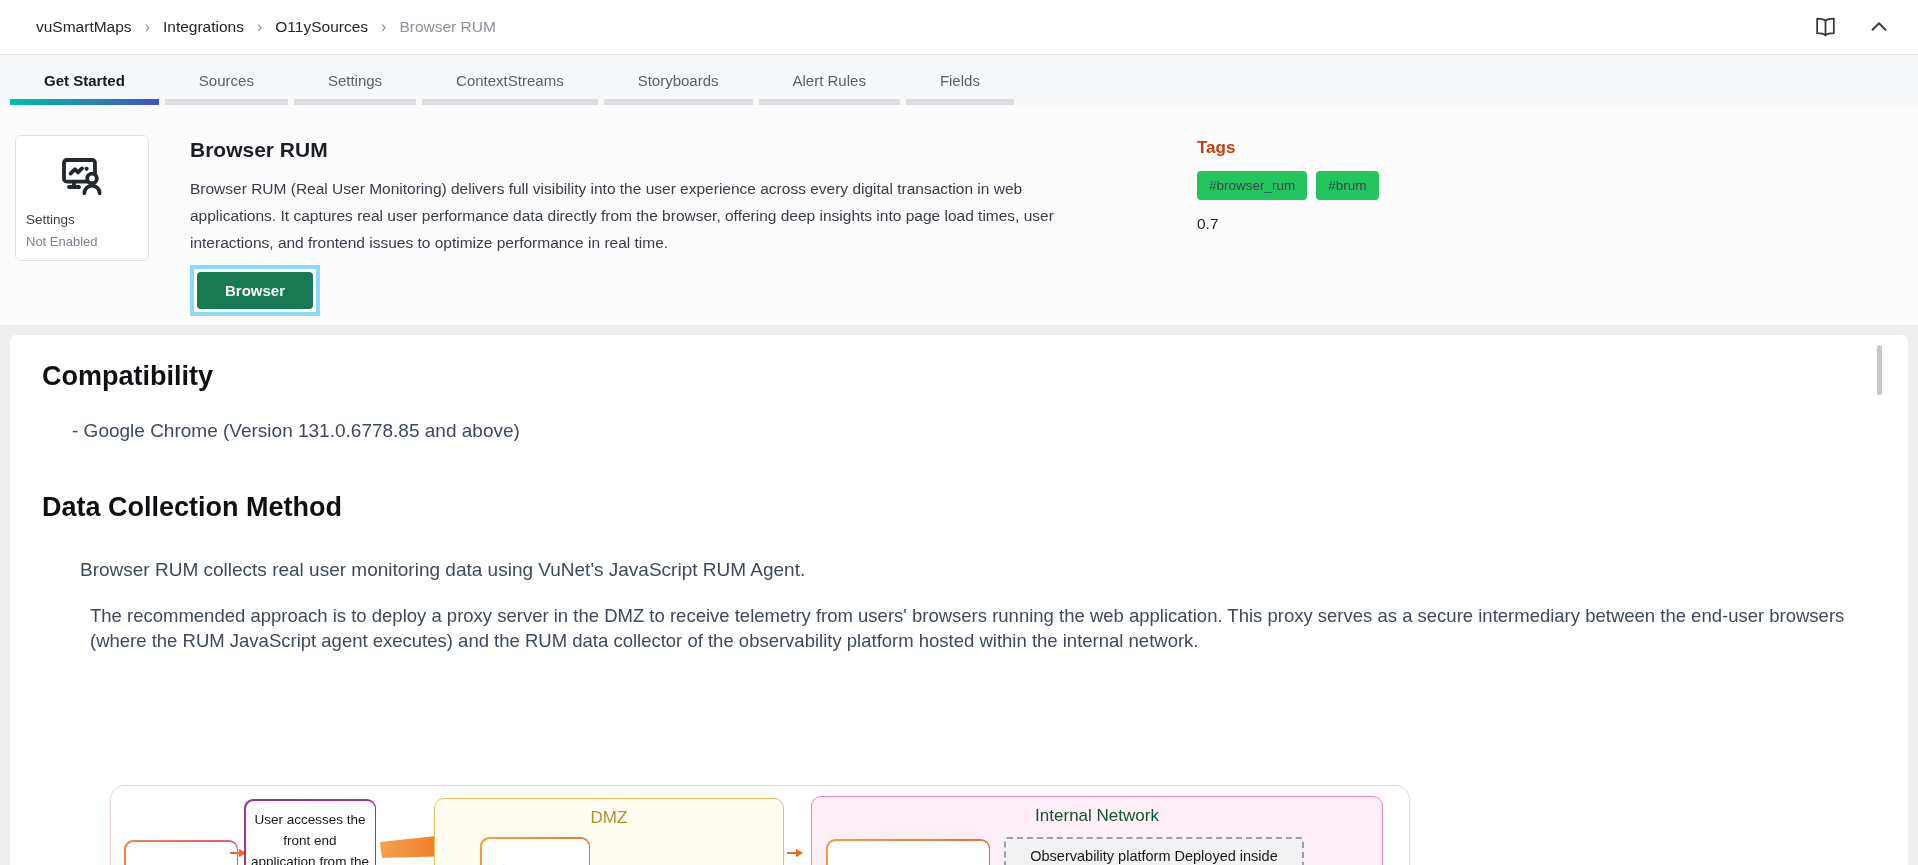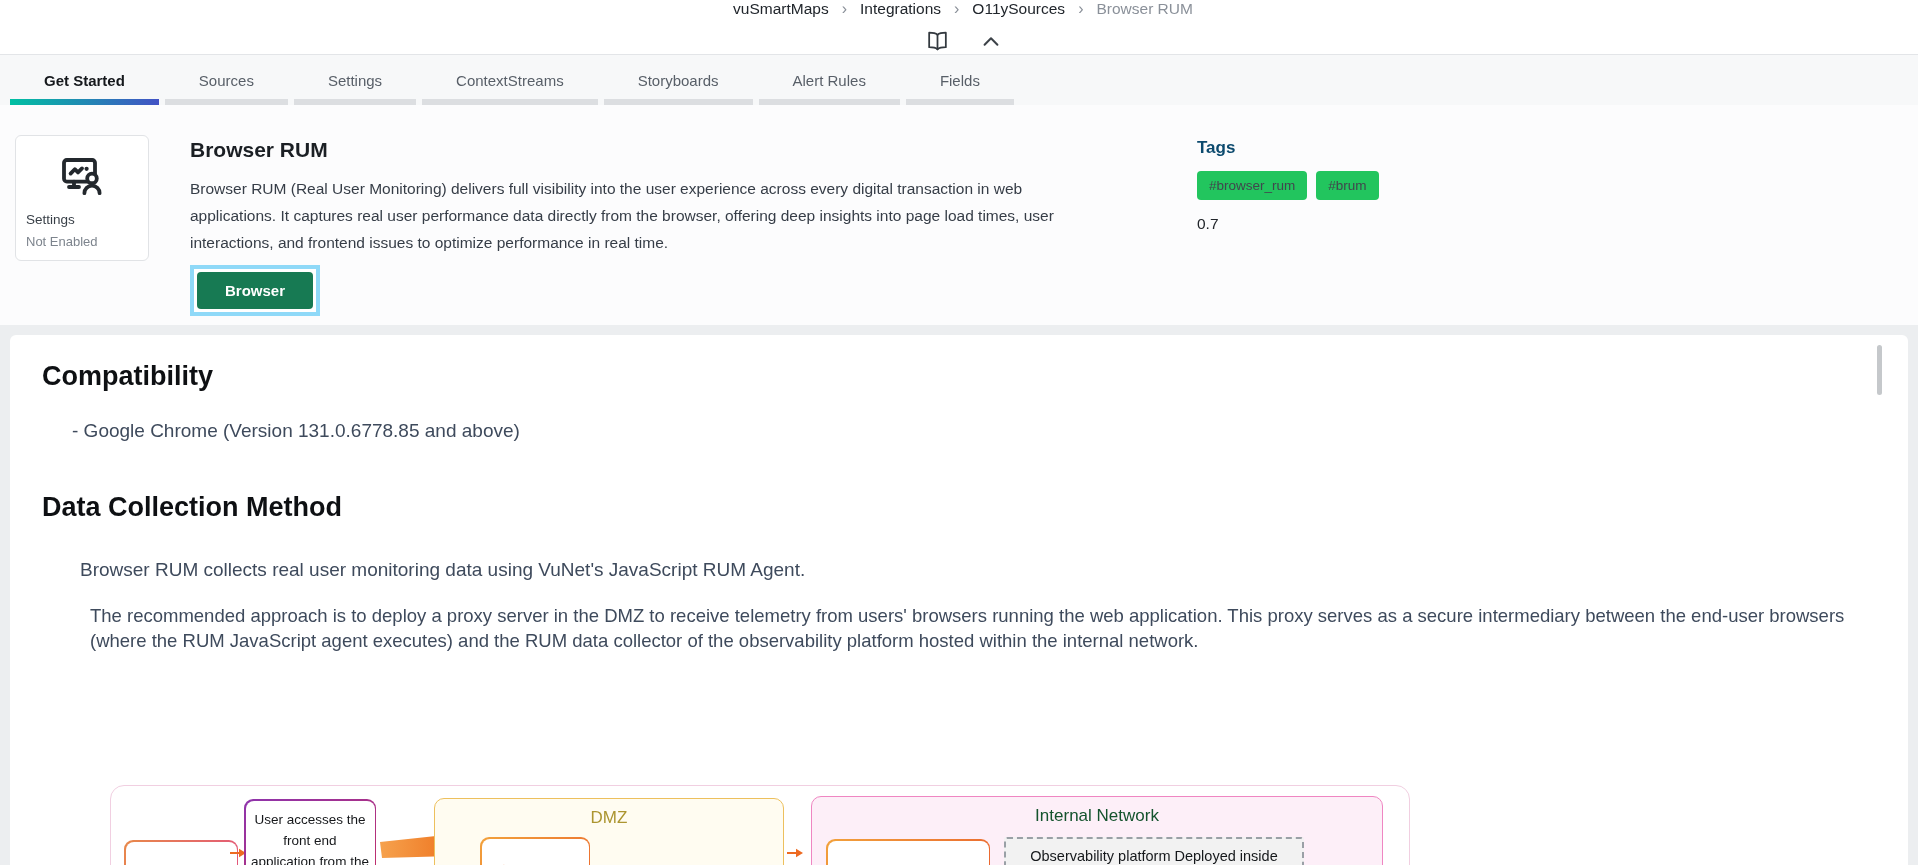--- a/index.html
+++ b/index.html
@@ -8,21 +8,20 @@
     width:1918px; height:865px; position:relative; overflow:hidden;
     background:#eceef0; font-family:"Liberation Sans", sans-serif;
   }
 
   
   .top-header {
     position:absolute; top:0; left:0; width:1918px; height:55px;
     background:#ffffff; border-bottom:1px solid #e3e5e8;
     display:flex; align-items:center; justify-content:space-between;
     padding:0 28px 0 36px;
-    flex-direction:column;
   }
   .breadcrumb { display:flex; align-items:center; gap:13px; font-size:15.5px; color:#21262c; }
   .breadcrumb .crumb { cursor:pointer; }
   .breadcrumb .sep { color:#8a9099; font-size:16px; line-height:1; }
   .breadcrumb .current { color:#8a9099; }
   .header-actions { display:flex; align-items:center; gap:30px; }
   .hicon { display:inline-flex; cursor:pointer; }
 
   
   .tabbar {
@@ -48,21 +47,21 @@
   .hero-main { position:absolute; left:190px; top:33px; width:975px; }
   .page-title { margin:0; font-size:21px; font-weight:600; color:#1b1f24; }
   .hero-desc { margin:13px 0 0; font-size:15.5px; line-height:27px; color:#363d47; width:905px; }
   .enable-ring { display:inline-block; margin-top:9px; border:4px solid #8fd9f8; background:#fff; padding:3px; }
   .enable-btn {
     display:block; background:#177a53; color:#fff; font-weight:700; font-size:15px;
     padding:10px 28px; border:none; border-radius:4px; font-family:inherit; cursor:pointer;
   }
 
   .hero-side { position:absolute; left:1197px; top:33px; width:430px; }
-  .side-h { margin:0; font-size:17px; font-weight:600; color:#0c4a6e; }
+  .side-h { margin:0; font-size:17px; font-weight:600; color:#c2410c; }
   .chips { margin-top:13px; display:flex; gap:9px; }
   .chip { background:#22c55e; border-radius:4px; padding:7px 12px; font-size:13.5px; color:#41464d; }
   .side-h.version { margin-top:24px; }
   .version-value { margin-top:15px; font-size:15.5px; color:#22262b; }
 
   
   .doc-card {
     position:absolute; top:335px; left:10px; width:1898px; height:530px;
     background:#fff; border-radius:6px 6px 0 0; overflow:hidden;
   }

